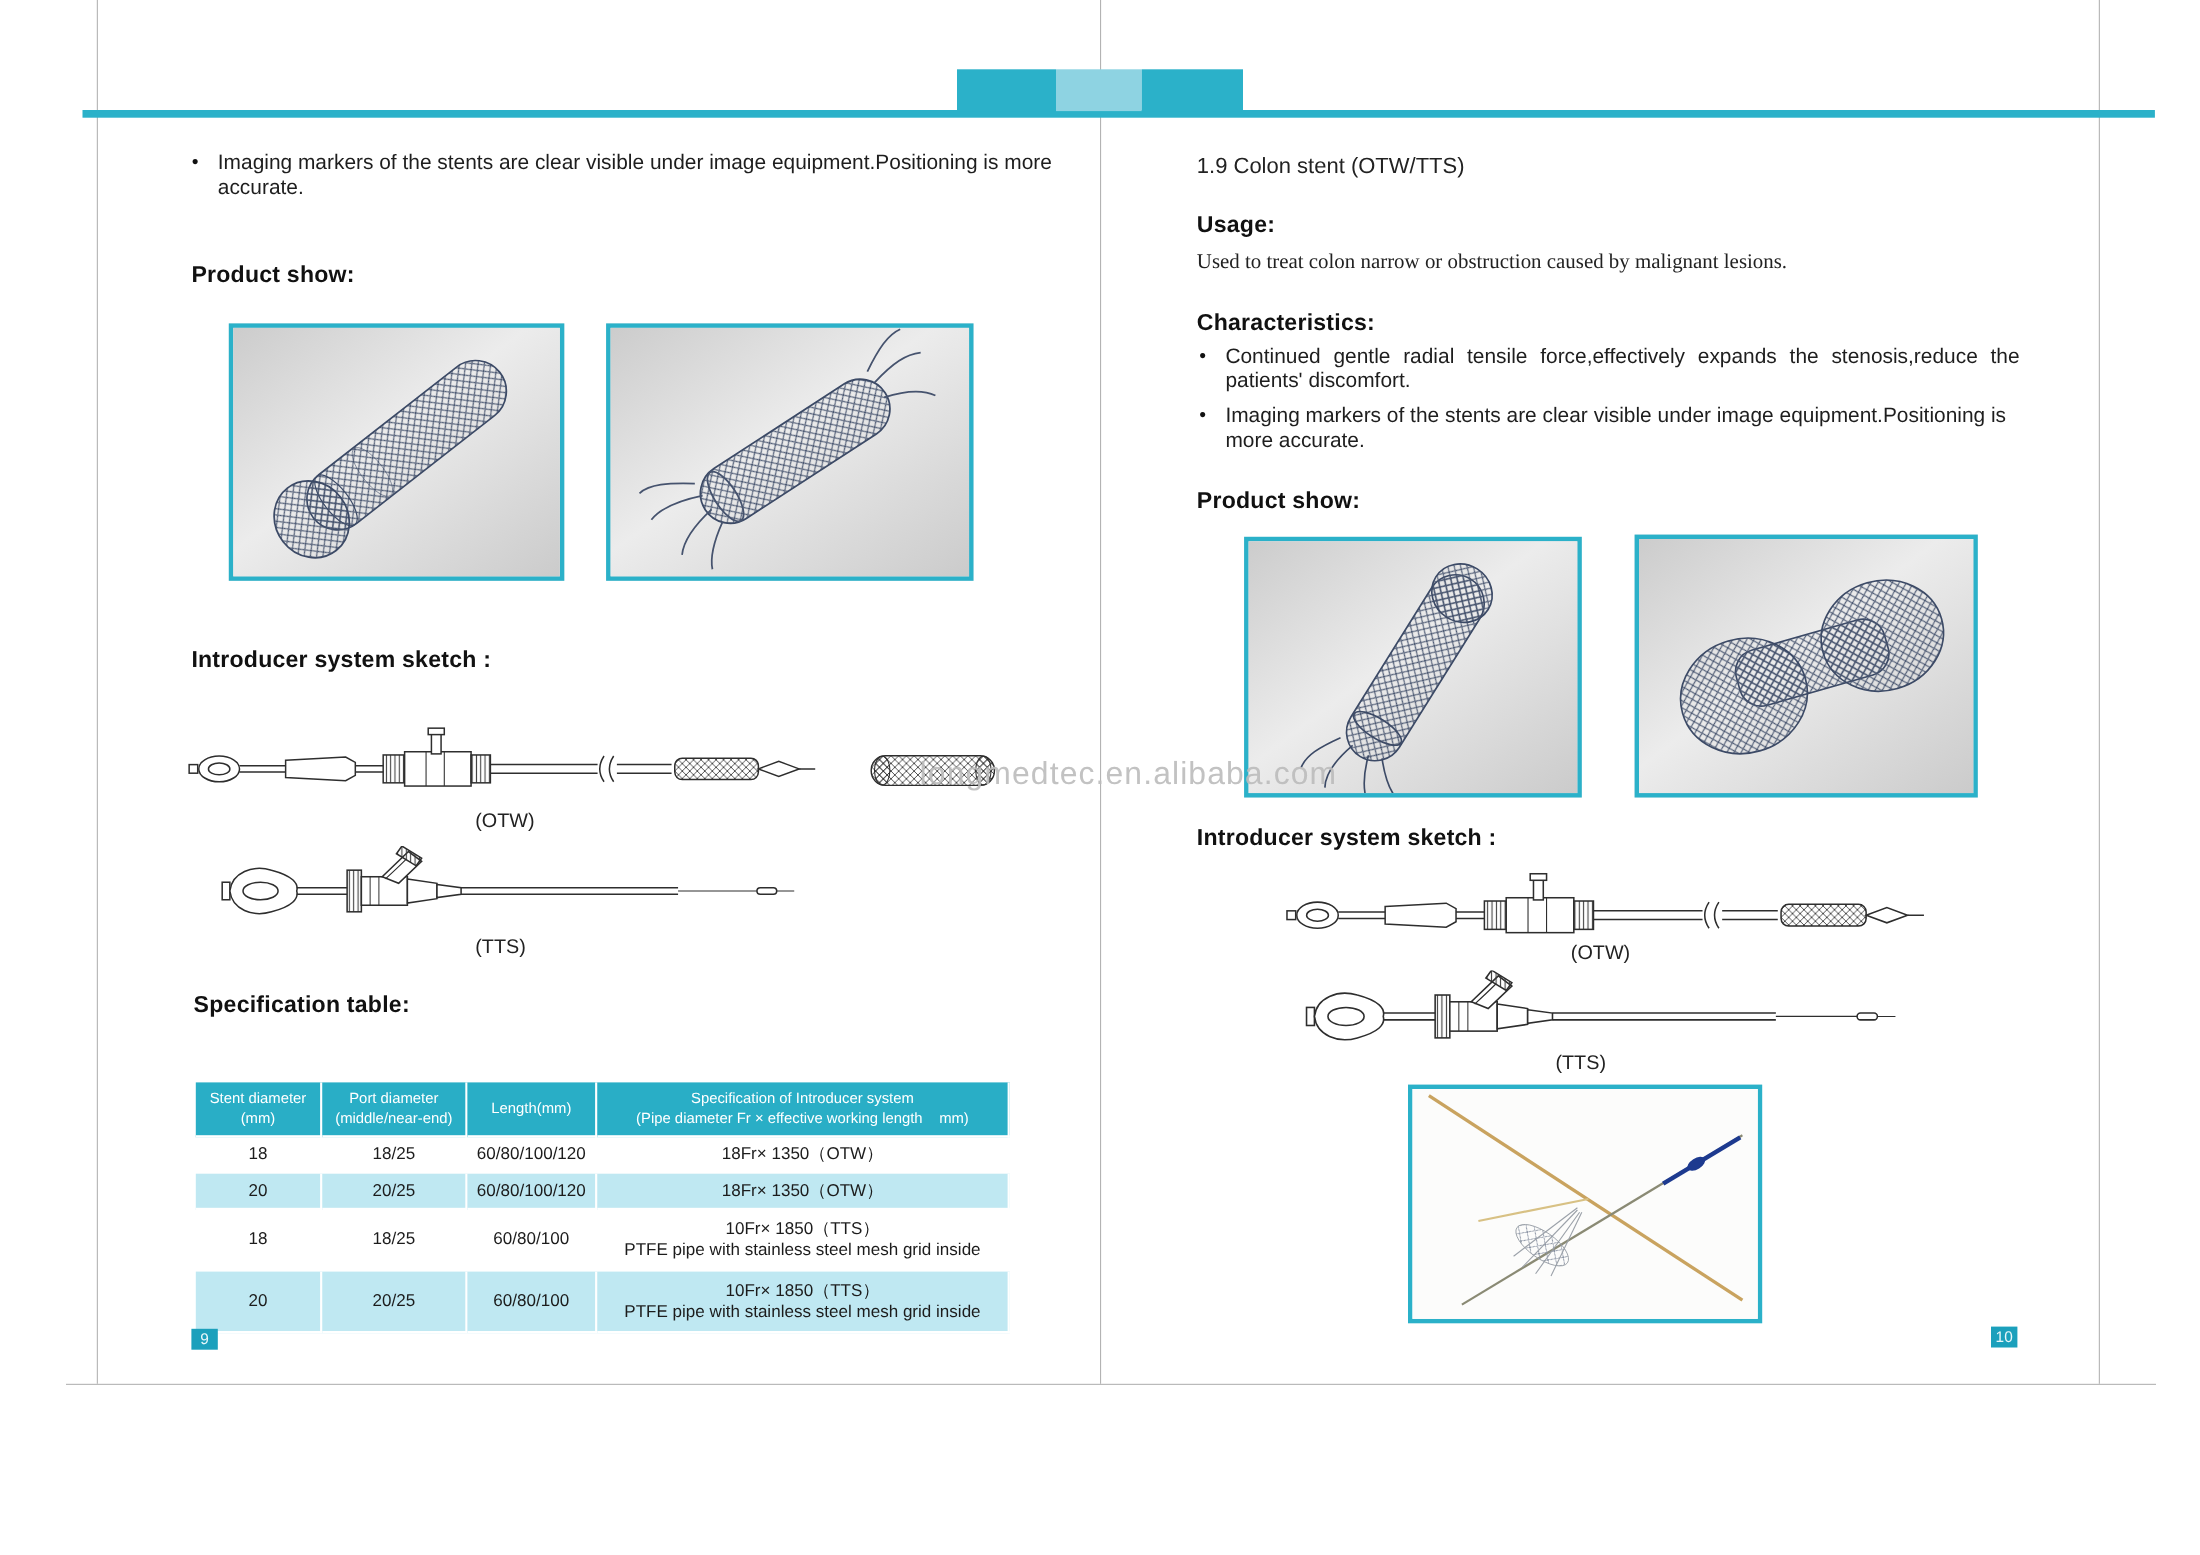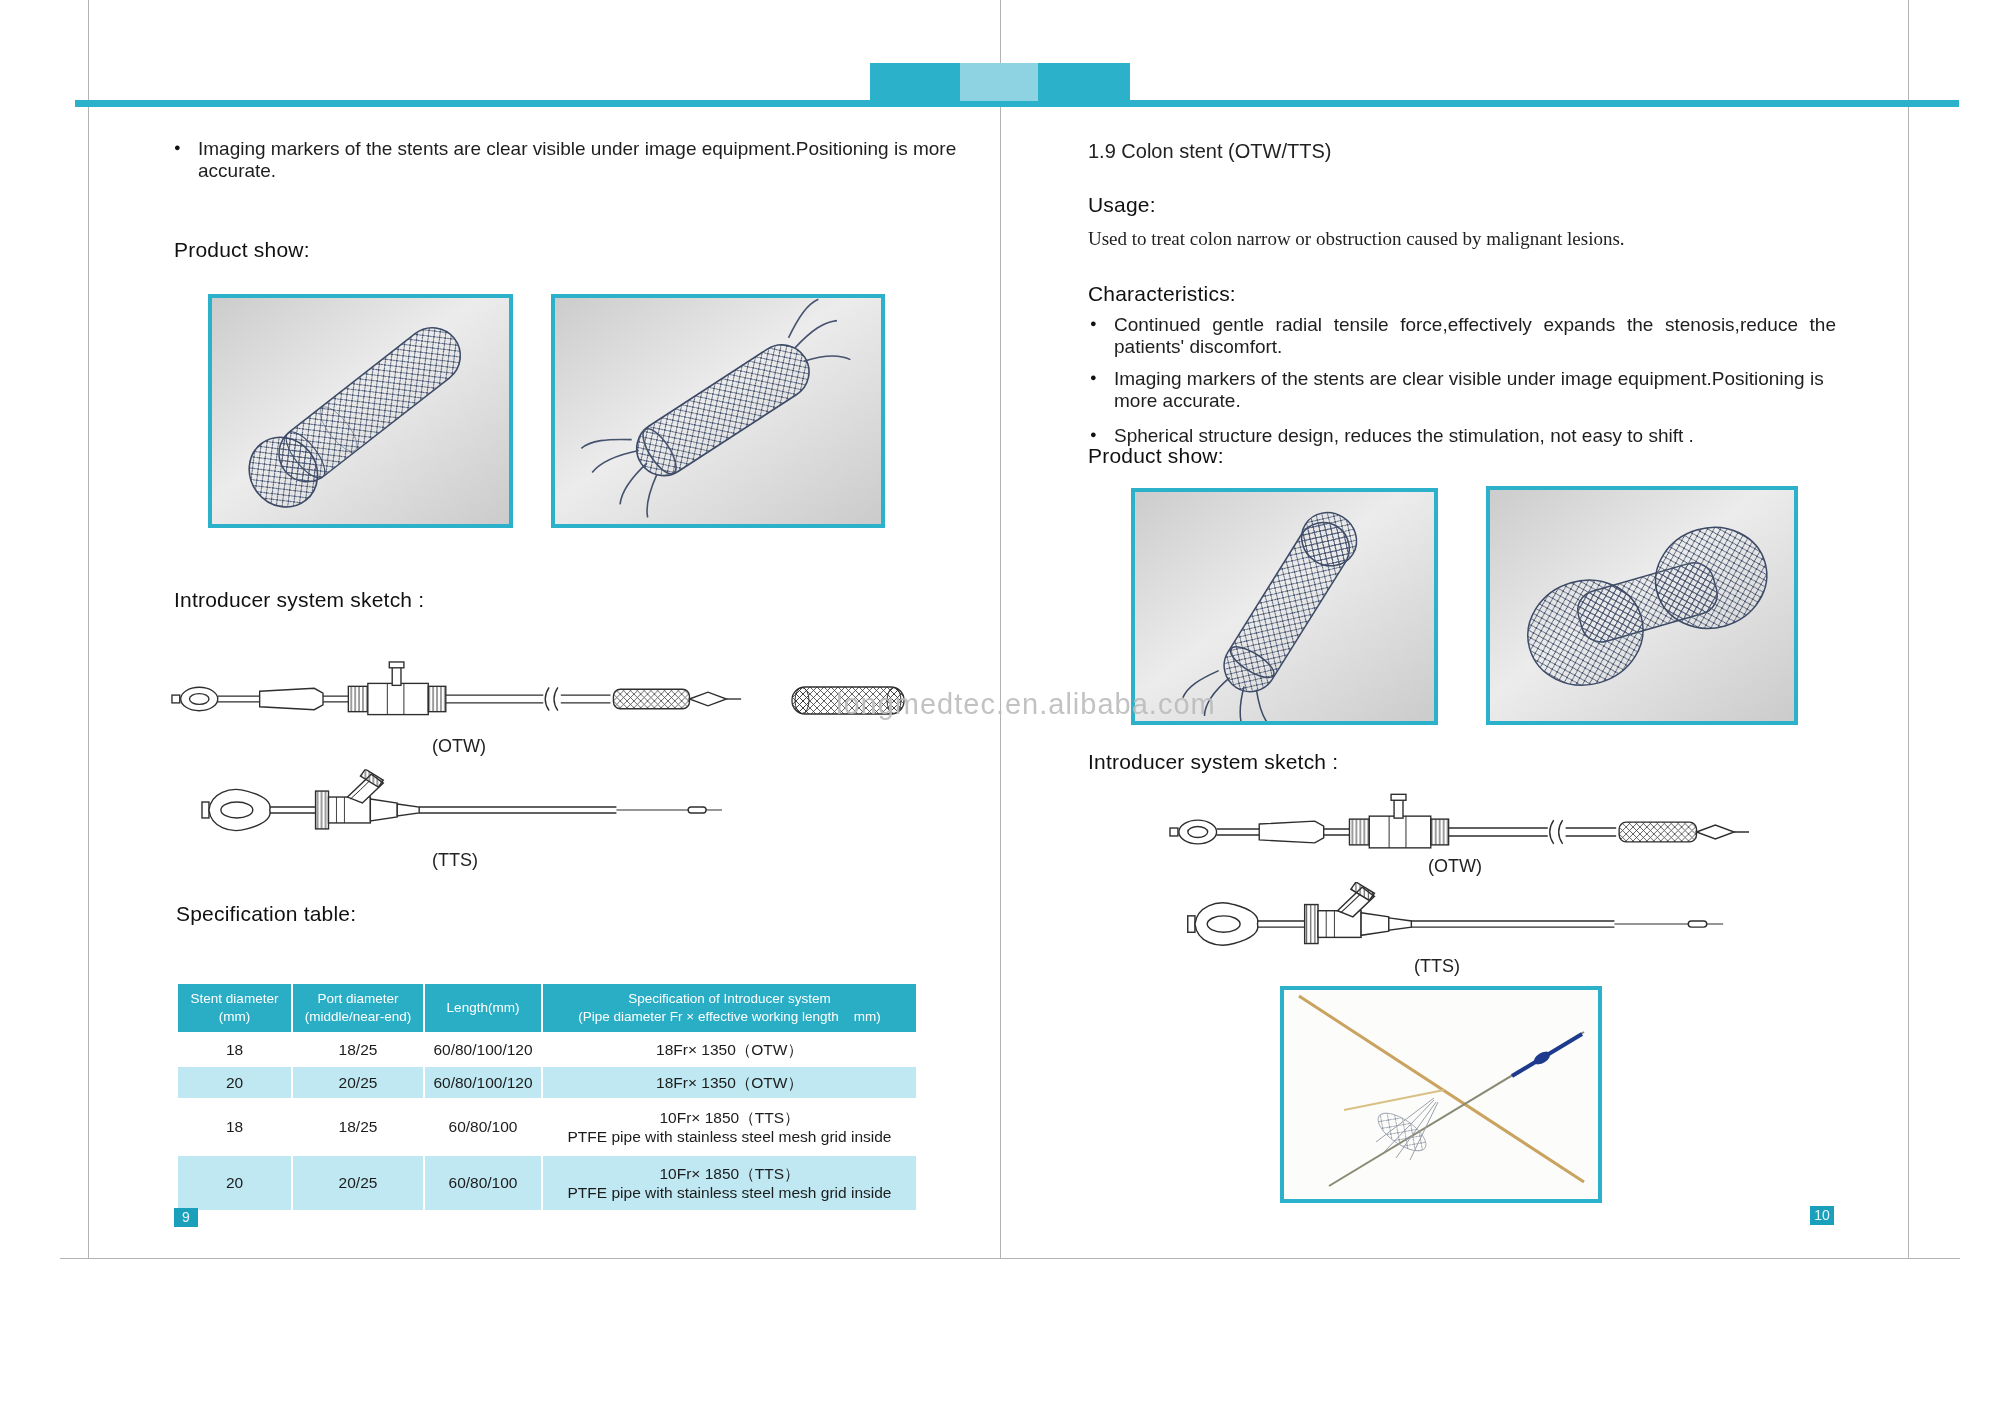--- a/index.html
+++ b/index.html
@@ -6,21 +6,21 @@
   #canvas {
     position:relative; width:2000px; height:1414px; background:#ffffff;
     font-family:"Liberation Sans","DejaVu Sans",sans-serif; color:#1d1d1d;
     overflow:hidden;
   }
   .abs { position:absolute; }
   .vline { position:absolute; top:0; width:1px; height:1258px; background:#b3b3b3; }
   .hline { position:absolute; height:1px; background:#b3b3b3; }
   .rule  { position:absolute; background:#2bb1c9; }
   .seg   { position:absolute; top:63px; height:38px; }
-  .heading { font-weight:normal; font-size:21px; color:#111; letter-spacing:0.2px; }
+  .heading { font-weight:bold; font-size:21px; color:#111; letter-spacing:0.2px; }
   .bodytext { font-size:19px; color:#222; }
   ul.blist { list-style:none; margin:0; padding:0; }
   ul.blist li { position:relative; padding-left:26px; margin-bottom:13px; font-size:19px; color:#1e1e1e; }
   ul.blist li:before { content:"●"; position:absolute; left:2px; top:3px; font-size:11px; color:#111; }
   .justify { text-align:justify; }
   .photo-frame { position:absolute; border:4px solid #2bb1c9; box-sizing:border-box; background:#e9e9e9; }
   .photo-frame svg { display:block; width:100%; height:100%; }
   .sketch svg { display:block; width:100%; height:100%; }
   .sketch-label { position:absolute; font-size:18px; color:#222; text-align:center; width:110px; }
   .watermark { position:absolute; font-size:29px; color:#bcbcbc; letter-spacing:1px; opacity:0.9; }
@@ -255,21 +255,20 @@
     <div class="abs bodytext" style="left:1088px; top:140px; font-size:20px;">1.9 Colon stent  (OTW/TTS)</div>
 
     <div class="abs heading" style="left:1088px; top:193px;">Usage:</div>
     <div class="abs bodytext" style="left:1088px; top:228px; width:760px;font-family:Liberation Serif, serif;">Used to treat colon narrow or obstruction caused by malignant lesions.</div>
 
     <div class="abs heading" style="left:1088px; top:282px;">Characteristics:</div>
 
     <ul class="blist abs" style="left:1088px; top:314px; width:748px;">
       <li class="justify" style="margin-bottom:10px;"><span>Continued gentle radial tensile force,effectively expands the stenosis,reduce the patients' discomfort.</span></li>
       <li><span>Imaging markers of the stents are clear visible under image equipment.Positioning is more accurate.</span></li>
-      <li><span>Spherical structure design, reduces the stimulation, not easy to shift .</span></li>
     </ul>
 
     <div class="abs heading" style="left:1088px; top:444px;">Product show:</div>
 
     <div class="photo-frame" style="left:1131px; top:488px; width:307px; height:237px;">
       <svg viewBox="0 0 299 229">
         <rect width="299" height="229" fill="url(#gphoto)"></rect>
         <g transform="rotate(-58 150 114)" stroke="#3c4a66" fill="none" stroke-width="1.5">
           <rect x="55" y="90" width="190" height="52" rx="26" fill="url(#meshn)"></rect>
           <ellipse cx="230" cy="116" rx="26" ry="28" fill="url(#meshn)"></ellipse>

